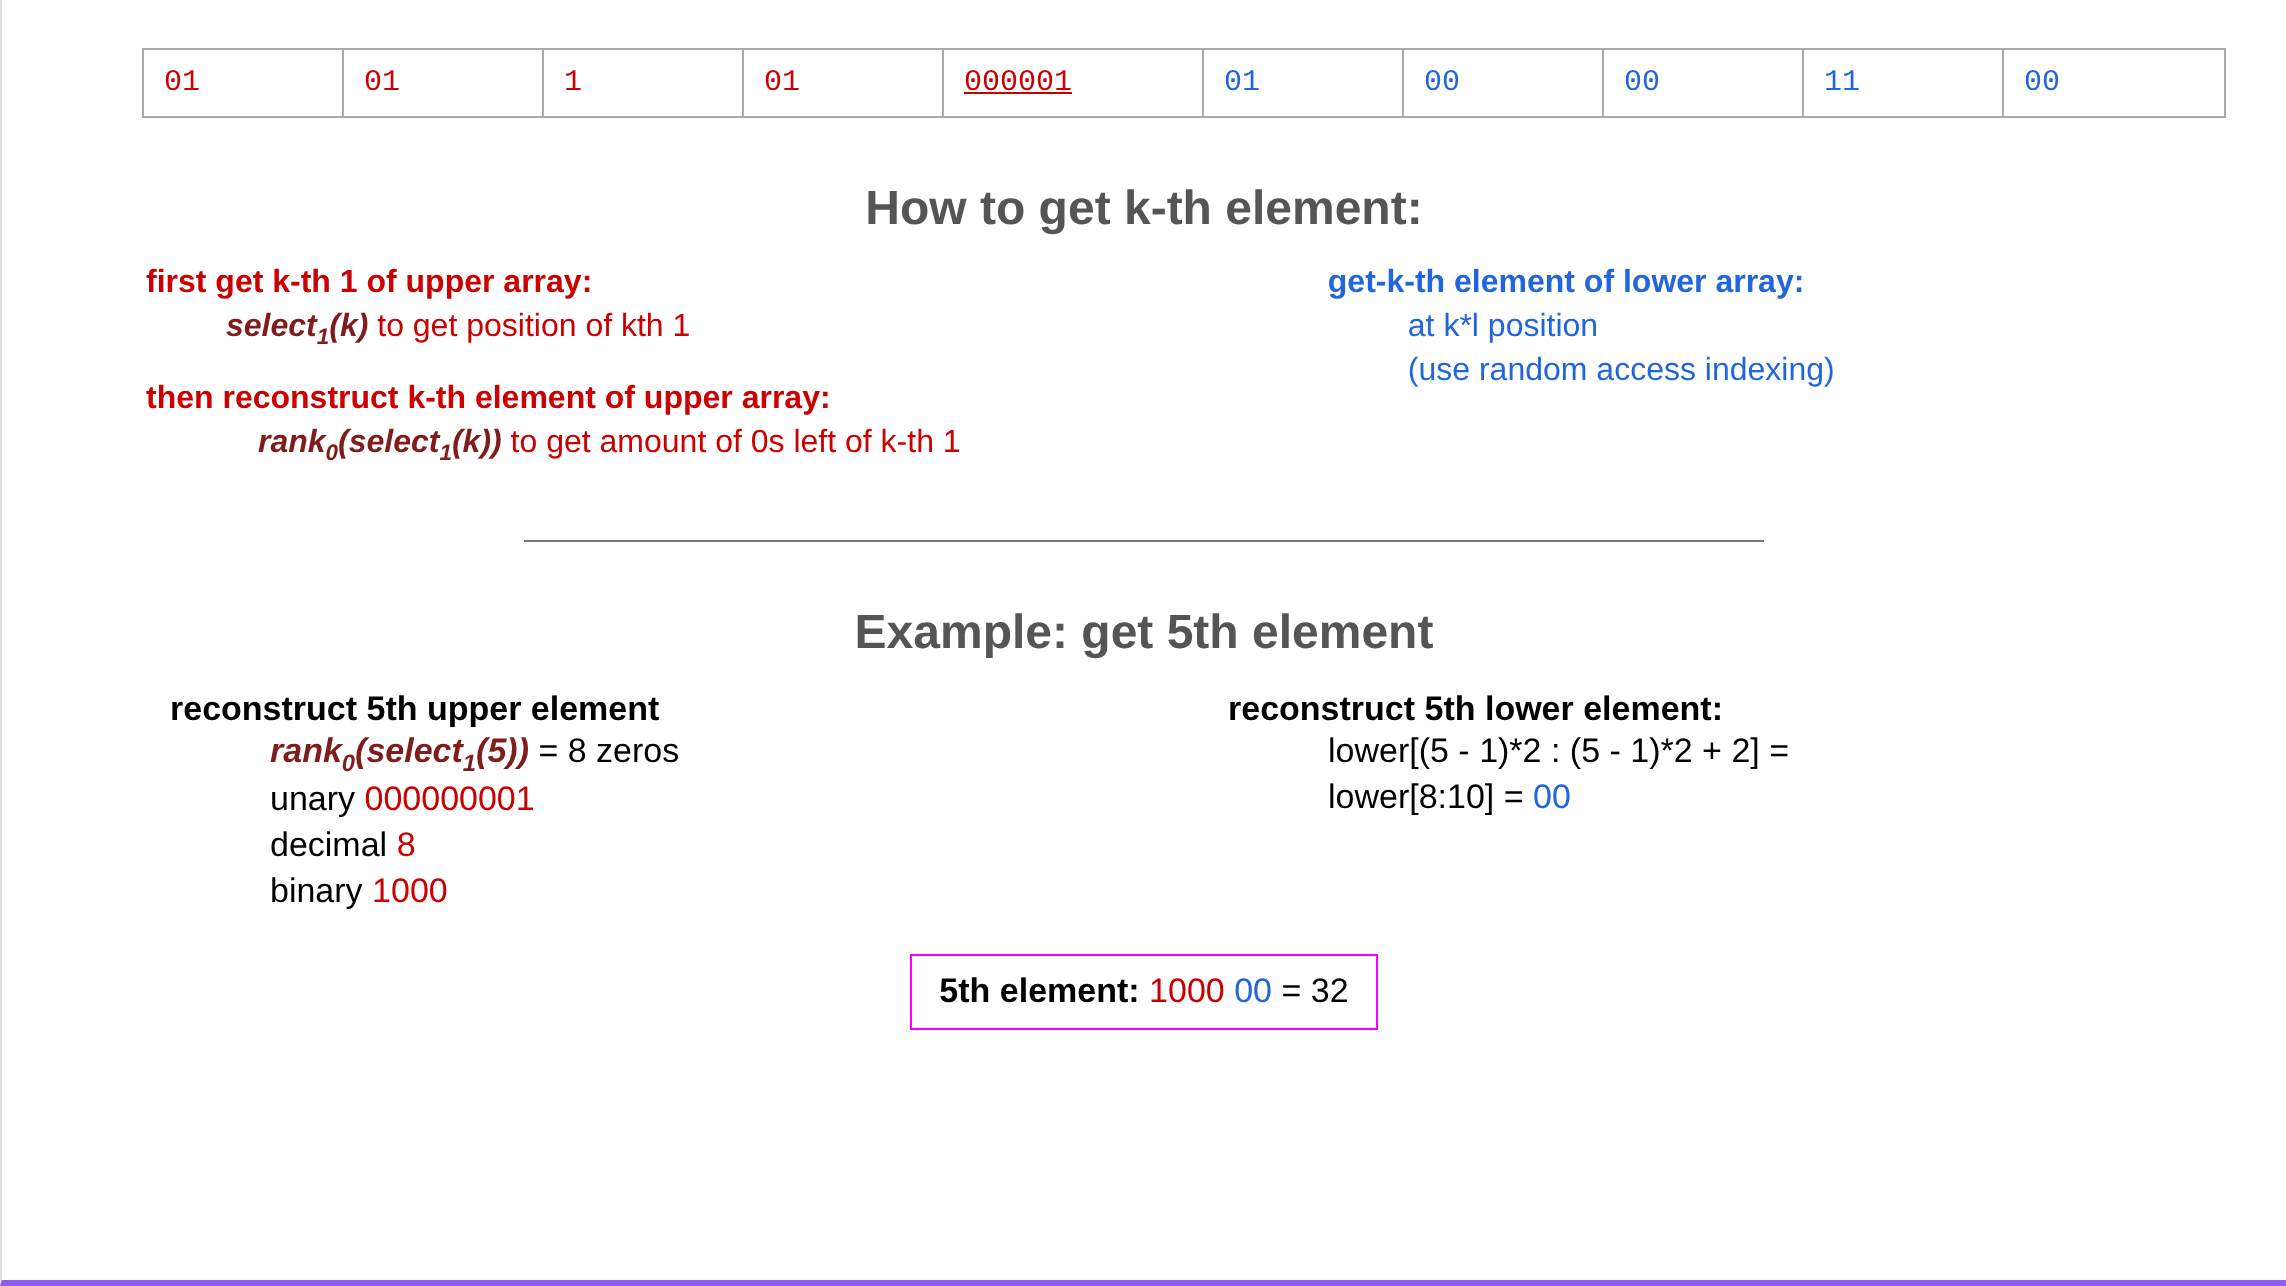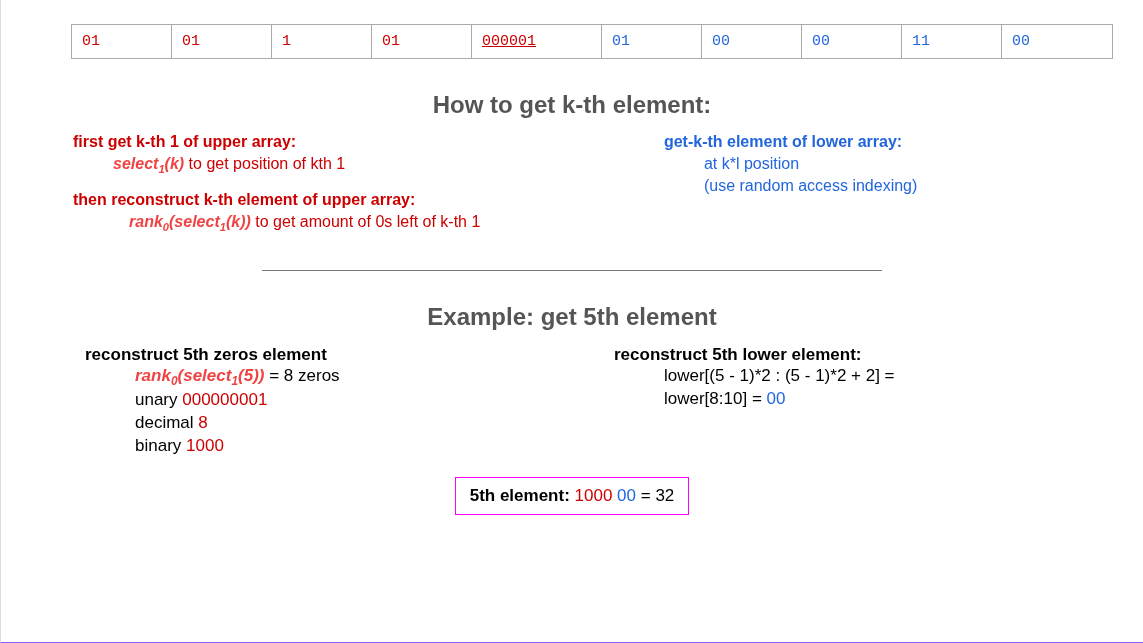--- a/index.html
+++ b/index.html
@@ -9,21 +9,21 @@
     padding: 0;
     background: #fff;
     color: #000;
   }
   .page {
     width: 1143px;
     height: 643px;
     position: relative;
     padding: 20px 30px 20px 30px;
     border-left: 1px solid #ddd;
-    border-bottom: 1px solid #8b5cf6;
+    border-bottom: 3px solid #8b5cf6;
   }
   .array-table {
     display: flex;
     margin-left: 40px;
     margin-top: 4px;
     border: 1px solid #aaa;
   }
   .array-cell {
     border-right: 1px solid #aaa;
     padding: 8px 10px;
@@ -55,21 +55,21 @@
     font-weight: bold;
     font-size: 16px;
     margin-bottom: 2px;
   }
   .step-body {
     margin-left: 40px;
     font-size: 16px;
     line-height: 1.35;
   }
   .block { margin-bottom: 14px; }
-  .funcname { font-style: italic; font-weight: bold; color:#ef4444; }
+  .funcname { font-style: italic; font-weight: bold; color:#7f1d1d; }
   sub { font-size: 0.7em; vertical-align: sub; }
   .hr-sep {
     border: none;
     border-top: 1px solid #777;
     margin: 20px auto 16px auto;
     width: 620px;
   }
   .ex-cols {
     display: flex;
     gap: 30px;
@@ -138,21 +138,21 @@
       </div>
     </div>
   </div>
 
   <hr class="hr-sep">
 
   <h2>Example: get 5th element</h2>
 
   <div class="ex-cols">
     <div class="ex-left">
-      <div class="ex-head">reconstruct 5th zeros element</div>
+      <div class="ex-head">reconstruct 5th upper element</div>
       <div class="ex-body">
         <div>
           <span class="funcname">rank</span><sub class="funcname">0</sub><span class="funcname">(select</span><sub class="funcname">1</sub><span class="funcname">(5))</span><span> = 8 zeros</span>
         </div>
         <div><span>unary </span><span class="red">000000001</span></div>
         <div><span>decimal </span><span class="red">8</span></div>
         <div><span>binary </span><span class="red">1000</span></div>
       </div>
     </div>
     <div class="ex-right">

